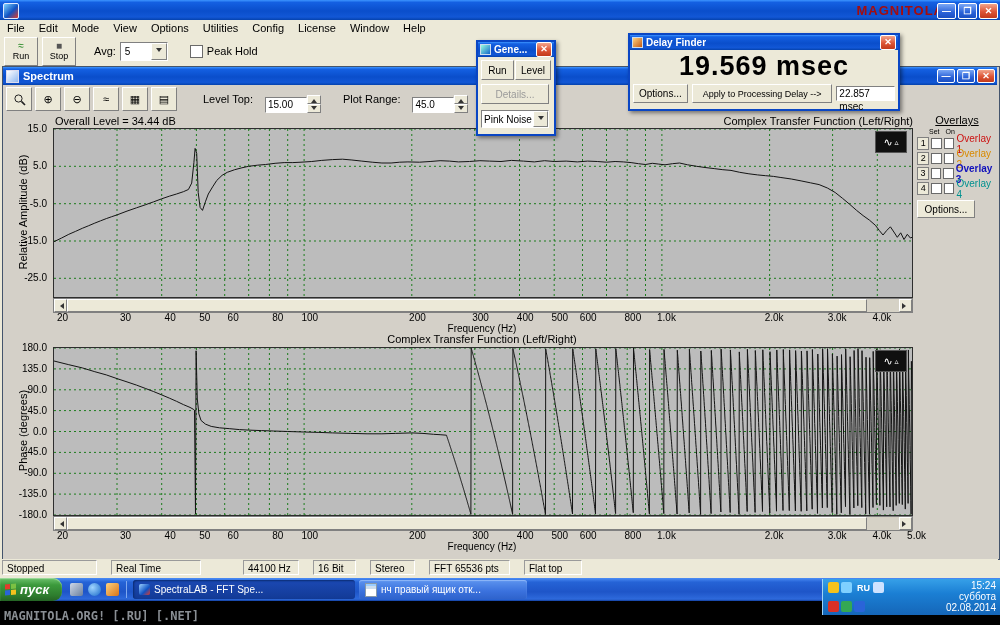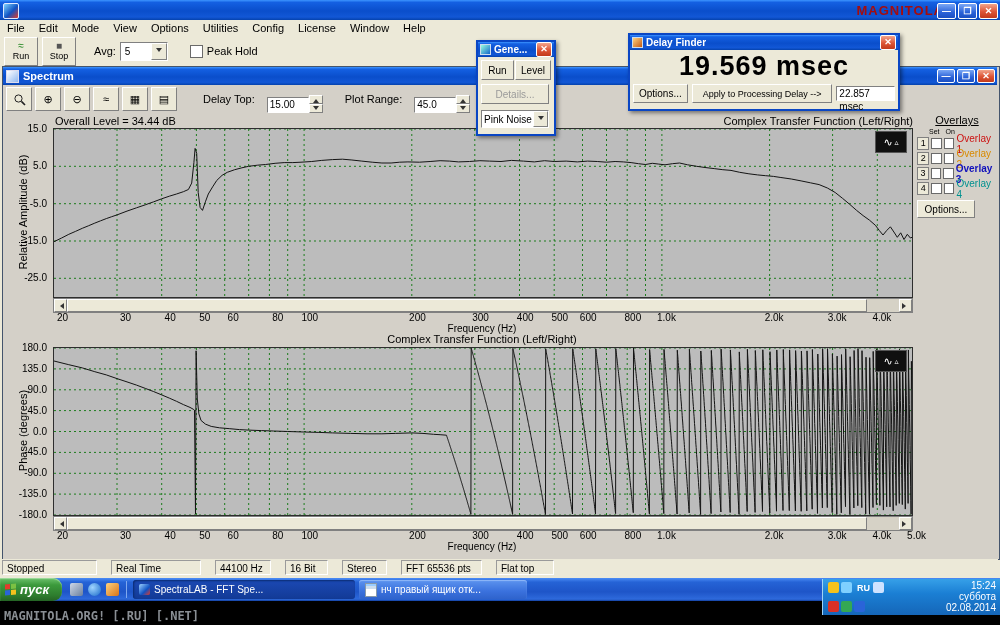--- a/index.html
+++ b/index.html
@@ -175,21 +175,21 @@
           <svg width="13" height="13">
               <circle cx="5.5" cy="5.5" r="3.6" fill="none" stroke="#222"></circle>
               <line x1="8.4" y1="8.4" x2="12" y2="12" stroke="#222" stroke-width="1.6"></line>
             </svg>
         </div>
         <div class="sbtn raised2 btnface">⊕</div>
         <div class="sbtn raised2 btnface">⊖</div>
         <div class="sbtn raised2 btnface">≈</div>
         <div class="sbtn raised2 btnface">▦</div>
         <div class="sbtn raised2 btnface">▤</div>
-        <span style="margin-left:26px;">Delay Top:</span>
+        <span style="margin-left:26px;">Level Top:</span>
         <div class="spinfield" style="margin-left:4px;">
           <span class="sunken val">15.00</span>
           <span class="spin">
             <span class="raised2 btnface" style="width:12px;height:7px;">
                 <i class="tri-up"></i>
               </span>
             <span class="raised2 btnface" style="width:12px;height:7px;">
                 <i class="tri-dn"></i>
               </span>
           </span>
@@ -401,21 +401,21 @@
           <div class="xtick" style="left: 763.621px;">3.0k</div>
           <div class="xtick" style="left: 808.325px;">4.0k</div>
           <div class="xtick" style="left: 843px;">5.0k</div>
         </div>
       <span class="abs" style="left:50px;top:474px;width:858px;text-align:center;font-size:10px;">Frequency (Hz)</span>
     </div>
 
     <div id="statusbar" class="abs">
       <span class="status-cell" style="width:95px;">Stopped</span>
       <span class="status-cell" style="width:90px;">Real Time</span>
-      <span class="status-cell" style="width:56px;">44100 Hz</span>
+      <span class="status-cell" style="width:56px;margin-left:28px;">44100 Hz</span>
       <span class="status-cell" style="width:43px;">16 Bit</span>
       <span class="status-cell" style="width:45px;">Stereo</span>
       <span class="status-cell" style="width:81px;">FFT 65536 pts</span>
       <span class="status-cell" style="width:58px;">Flat top</span>
     </div>
   </div>
 
   <div class="abs dialog" style="left:476px;top:40px;width:76px;height:92px;z-index:30;">
     <div class="dlg-title xp-title">
       <span style="width:9px;height:9px;background:linear-gradient(135deg,#9fd,#16c);margin-right:3px;border:1px solid #cde;"></span>

